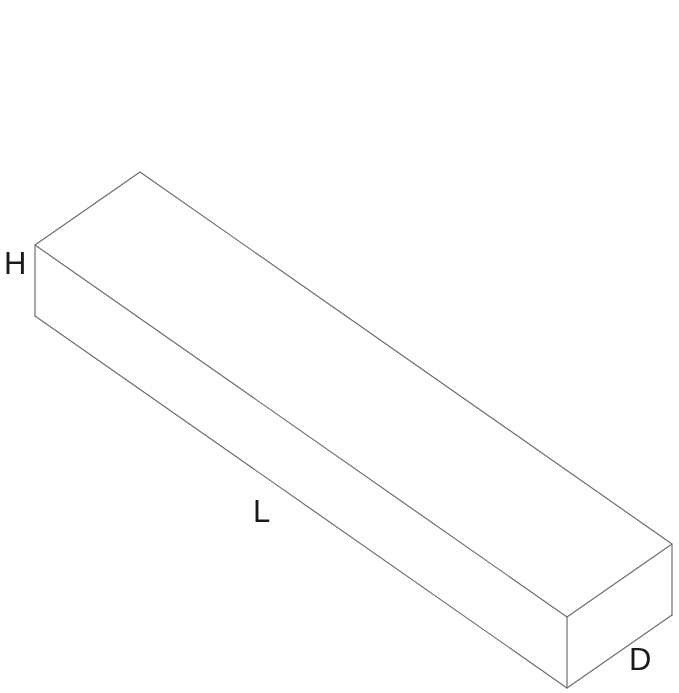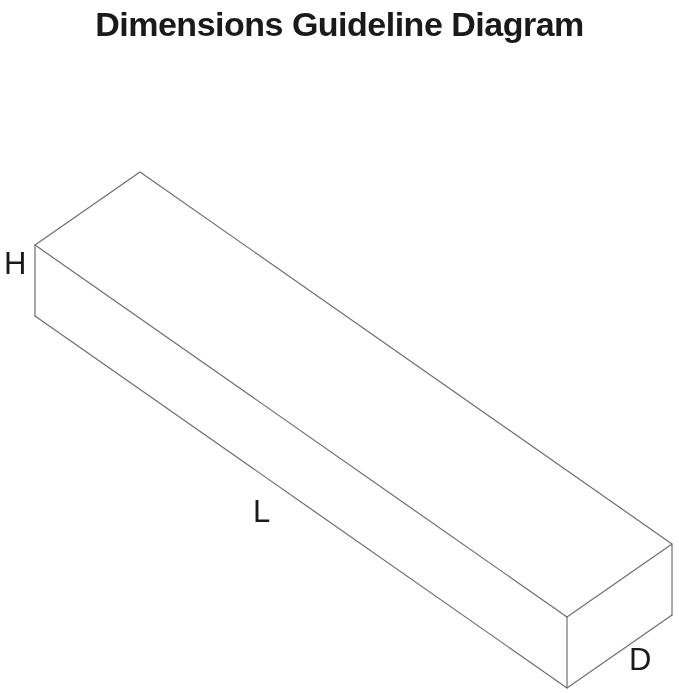--- a/index.html
+++ b/index.html
@@ -39,21 +39,20 @@
     font-weight: 400;
     color: #1a1a1a;
     line-height: 1;
   }
 </style>
 </head>
 <body style="background: rgb(255, 255, 255);">
 
 <div class="page">
 
-  <h1 class="title" style="color: rgb(26, 26, 26);">Dimensions Guideline Diagram</h1>
 
   <svg class="drawing" width="679" height="693" viewBox="0 0 679 693" xmlns="http://www.w3.org/2000/svg">
     <g id="box-edges" fill="none" stroke="#6e6e6e" stroke-width="1.2" stroke-linejoin="round" stroke-linecap="round">
 
       <polygon points="140,172 35,245 567,617 672,544"></polygon>
 
       <line x1="35" y1="245" x2="35" y2="316"></line>
 
       <line x1="567" y1="617" x2="567" y2="688"></line>
 

